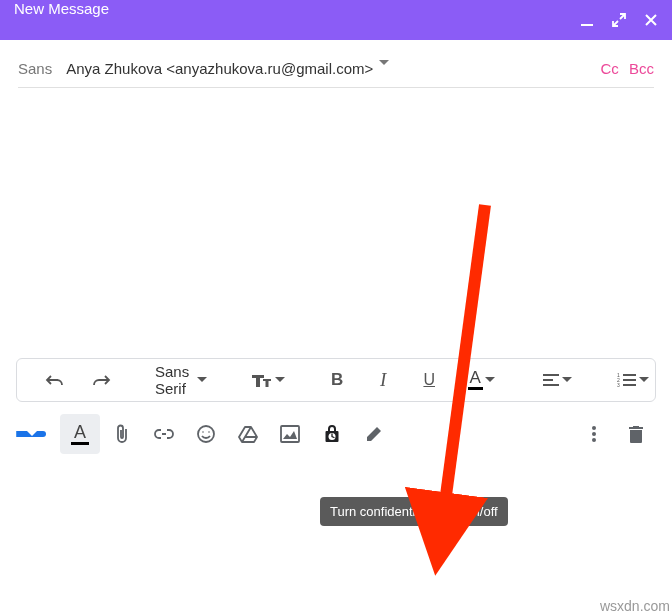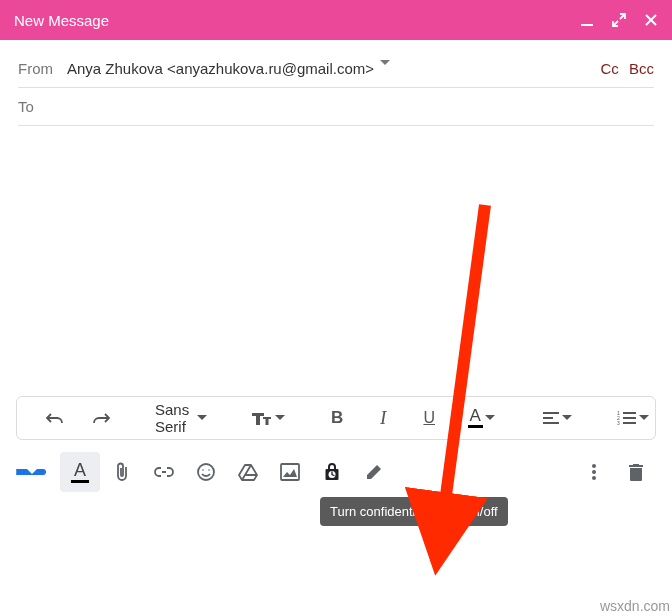--- a/index.html
+++ b/index.html
@@ -1,29 +1,29 @@
 <!DOCTYPE html>
 <html><head>
 <meta charset="utf-8">
 <style>
   * { box-sizing: border-box; margin: 0; padding: 0; }
   body { font-family: Arial, Helvetica, sans-serif; width: 672px; height: 616px; overflow: hidden; background: #fff; position: relative; }
   
-  .header { background: #ec4899; color: #fff; height: 40px; display: flex; align-items: center; padding: 0 14px; gap: 48px; }
+  .header { background: #8b5cf6; color: #fff; height: 40px; display: flex; padding: 0 14px; gap: 48px; }
   .header-title { font-size: 15px; flex: 1; }
   .header-icons { display: flex; gap: 18px; align-items: center; }
   .header-icon { cursor: pointer; display: flex; align-items: center; justify-content: center; }
 
   .fields { padding: 10px 18px 0 18px; }
   .row { display: flex; align-items: center; border-bottom: 1px solid #e0e0e0; padding: 10px 0; font-size: 15px; color: #777; }
   .row-first { border-bottom: 1px solid #e0e0e0; }
   .row-label { margin-right: 14px; }
   .from-value { color: #333; display: flex; align-items: flex-start; }
   .from-value .caret { margin-left: 6px; display:inline-flex;}
-  .cc-bcc { margin-left: auto; color: #7f1d1d; }
+  .cc-bcc { margin-left: auto; color: #ec4899; }
   .cc-bcc span { cursor: pointer; margin-left: 6px; }
   .subject-row input { border: none; outline: none; font-size: 15px; color: #777; width: 100%; background: transparent; }
 
   .body-area { height: 270px; padding: 12px 18px; }
 
   .format-bar { margin: 0 16px 8px 16px; height: 44px; border: 1px solid #dadce0; border-radius: 6px; display: flex; align-items: center; padding: 0 20px; gap: 10px; }
   .fb-btn { height: 36px; min-width: 36px; display: flex; align-items: center; justify-content: center; cursor: pointer; color: #555; border-radius: 4px; }
   .fb-sep { width: 1px; height: 24px; background: #e0e0e0; margin: 0 4px; }
   .fb-font { display: flex; align-items: center; gap: 6px; padding: 0 8px; height: 36px; cursor: pointer; color: #333; font-size: 15px; }
   .fb-font .caret, .fb-btn .caret { display:inline-flex; margin-left:2px; }
@@ -68,36 +68,33 @@
     <span class="header-icon">
       <svg width="14" height="14" viewBox="0 0 14 14" stroke="#fff" stroke-width="2">
           <path d="M2 2 L12 12 M12 2 L2 12"></path>
         </svg>
     </span>
   </div>
 </div>
 
 <div class="fields">
   <div class="row row-first">
-    <span class="row-label">From</span>
+    <span class="row-label">Sans</span>
     <span class="from-value">
       <span>Anya Zhukova &lt;anyazhukova.ru@gmail.com&gt;</span>
       <span class="caret">
         <svg width="10" height="6" viewBox="0 0 10 6">
             <path d="M0 0 L5 5 L10 0 Z" fill="#777"></path>
           </svg>
       </span>
     </span>
     <span class="cc-bcc">
       <span>Cc</span>
       <span>Bcc</span>
     </span>
-  </div>
-  <div class="row">
-    <span class="row-label">To</span>
   </div>
 </div>
 
 <div class="body-area"></div>
 
 <div class="format-bar">
   <div class="fb-btn">
     <svg width="20" height="16" viewBox="0 0 20 16" fill="none" stroke="#555" stroke-width="1.8">
         <path d="M6 4 L2 8 L6 12 M2 8 H13 A5 5 0 0 1 13 8"></path>
         <path d="M2 8 H12 A5 5 0 0 1 17 13 V13"></path>

